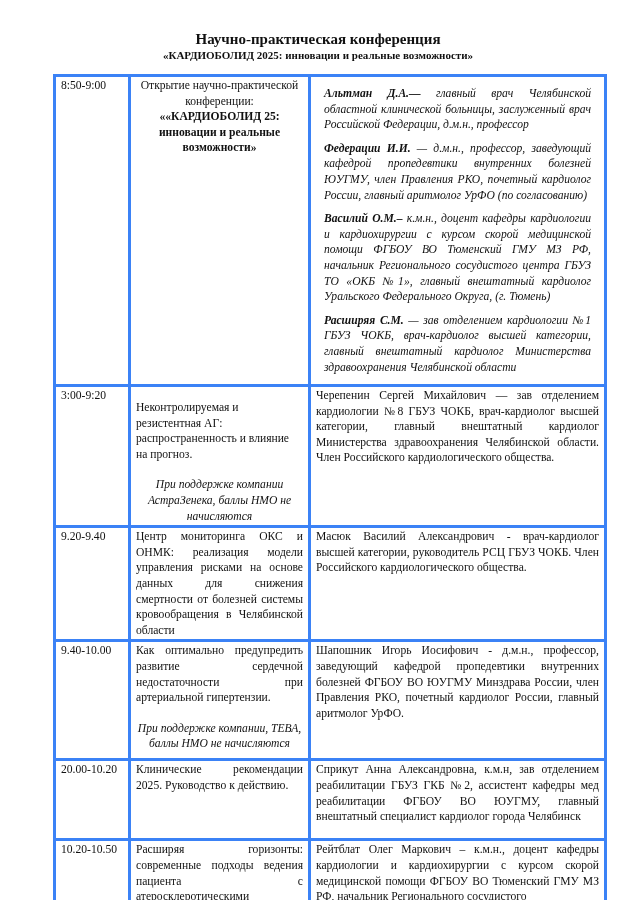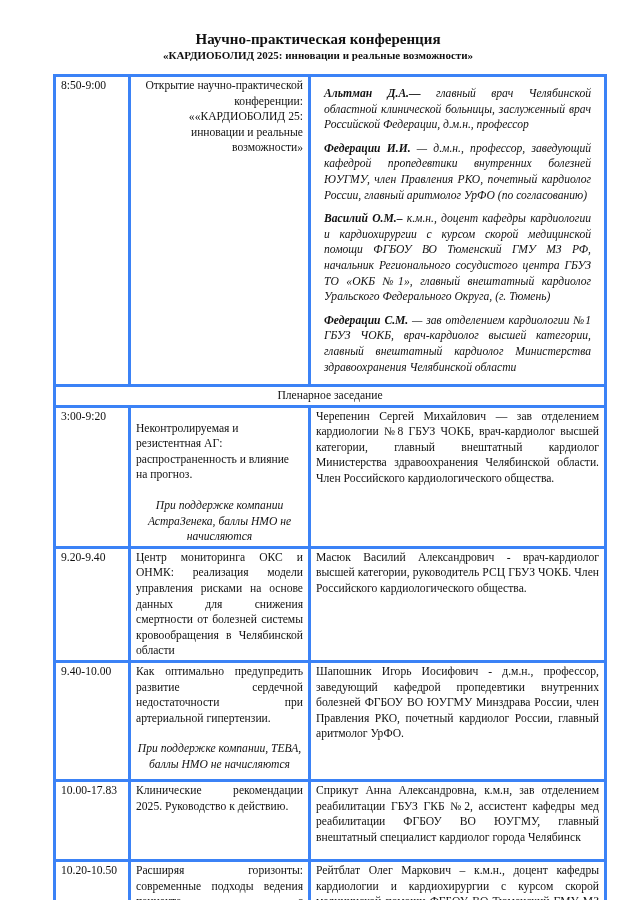--- a/index.html
+++ b/index.html
@@ -17,22 +17,22 @@
     font-size: 11.6px; line-height: 15.6px;
   }
   table.program td {
     border: 3px solid #3b82f6; vertical-align: top;
     padding: 1px 5px 1px 5px;
   }
   col.c-time { width: 75px; }
   col.c-topic { width: 180px; }
   col.c-speaker { width: 296px; }
   .just { text-align: justify; }
-  .center { text-align: right; }
-  .bold { font-weight: normal; }
+  .center { text-align: center; }
+  .bold { font-weight: bold; }
   .ital { font-style: italic; text-align: center; }
   .gap { height: 15px; }
   .topic-top-gap { height: 12px; }
   .session td { text-align: center; padding: 2px 5px; }
   td.time { padding-left: 5px; }
   .speaker-para { margin: 8px; font-style: italic; }
   .name { font-weight: bold; }
 </style>
 </head>
 <body>
@@ -53,27 +53,24 @@
     <tr style="height:284px;">
       <td class="time">8:50-9:00</td>
       <td class="center">
         <div>Открытие научно-практической конференции:</div>
         <div class="bold">««КАРДИОБОЛИД 25: инновации и реальные возможности»</div>
       </td>
       <td class="just">
         <p class="speaker-para"><span class="name">Альтман Д.А.—</span><span> главный врач Челябинской областной клинической больницы, заслуженный врач Российской Федерации, д.м.н., профессор</span></p>
         <p class="speaker-para"><span class="name">Федерации И.И.</span><span> — д.м.н., профессор, заведующий кафедрой пропедевтики внутренних болезней ЮУГМУ, член Правления РКО, почетный кардиолог России, главный аритмолог УрФО (по согласованию)</span></p>
         <p class="speaker-para"><span class="name">Василий О.М.–</span><span> к.м.н., доцент кафедры кардиологии и кардиохирургии с курсом скорой медицинской помощи ФГБОУ ВО Тюменский ГМУ МЗ РФ, начальник Регионального сосудистого центра ГБУЗ ТО «ОКБ №1», главный внештатный кардиолог Уральского Федерального Округа, (г. Тюмень)</span></p>
-        <p class="speaker-para"><span class="name">Федерации С.М.</span><span> — зав отделением кардиологии №1 ГБУЗ ЧОКБ, врач-кардиолог высшей категории, главный внештатный кардиолог Министерства здравоохранения Челябинской области</span></p>
+        <p class="speaker-para"><span class="name">Расширяя С.М.</span><span> — зав отделением кардиологии №1 ГБУЗ ЧОКБ, врач-кардиолог высшей категории, главный внештатный кардиолог Министерства здравоохранения Челябинской области</span></p>
       </td>
     </tr>
 
-    <tr class="session">
-      <td colspan="3">Пленарное заседание</td>
-    </tr>
 
     <tr style="height:137px;">
       <td class="time">3:00-9:20</td>
       <td>
         <div class="topic-top-gap"></div>
         <div>Неконтролируемая и резистентная АГ: распространенность и влияние на прогноз.</div>
         <div class="gap"></div>
         <div class="ital">При поддержке компании АстраЗенека, баллы НМО не начисляются</div>
       </td>
       <td class="just">Черепенин Сергей Михайлович — зав отделением кардиологии №8 ГБУЗ ЧОКБ, врач-кардиолог высшей категории, главный внештатный кардиолог Министерства здравоохранения Челябинской области. Член Российского кардиологического общества.</td>
@@ -89,21 +86,21 @@
       <td class="time">9.40-10.00</td>
       <td class="just">
         <div>Как оптимально предупредить развитие сердечной недостаточности при артериальной гипертензии.</div>
         <div class="gap"></div>
         <div class="ital just">При поддержке компании, ТЕВА, баллы НМО не начисляются</div>
       </td>
       <td class="just">Шапошник Игорь Иосифович - д.м.н., профессор, заведующий кафедрой пропедевтики внутренних болезней ФГБОУ ВО ЮУГМУ Минздрава России, член Правления РКО, почетный кардиолог России, главный аритмолог УрФО.</td>
     </tr>
 
     <tr style="height:80px;">
-      <td class="time">10.00-17.83</td>
+      <td class="time">20.00-10.20</td>
       <td class="just">Клинические рекомендации 2025. Руководство к действию.</td>
       <td class="just">Сприкут Анна Александровна, к.м.н, зав отделением реабилитации ГБУЗ ГКБ №2, ассистент кафедры мед реабилитации ФГБОУ ВО ЮУГМУ, главный внештатный специалист кардиолог города Челябинск</td>
     </tr>
 
     <tr style="height:60px;">
       <td class="time">10.20-10.50</td>
       <td class="just">Расширяя горизонты: современные подходы ведения пациента с атеросклеротическими</td>
       <td class="just">Рейтблат Олег Маркович – к.м.н., доцент кафедры кардиологии и кардиохирургии с курсом скорой медицинской помощи ФГБОУ ВО Тюменский ГМУ МЗ РФ, начальник Регионального сосудистого</td>
     </tr>
   </tbody>

